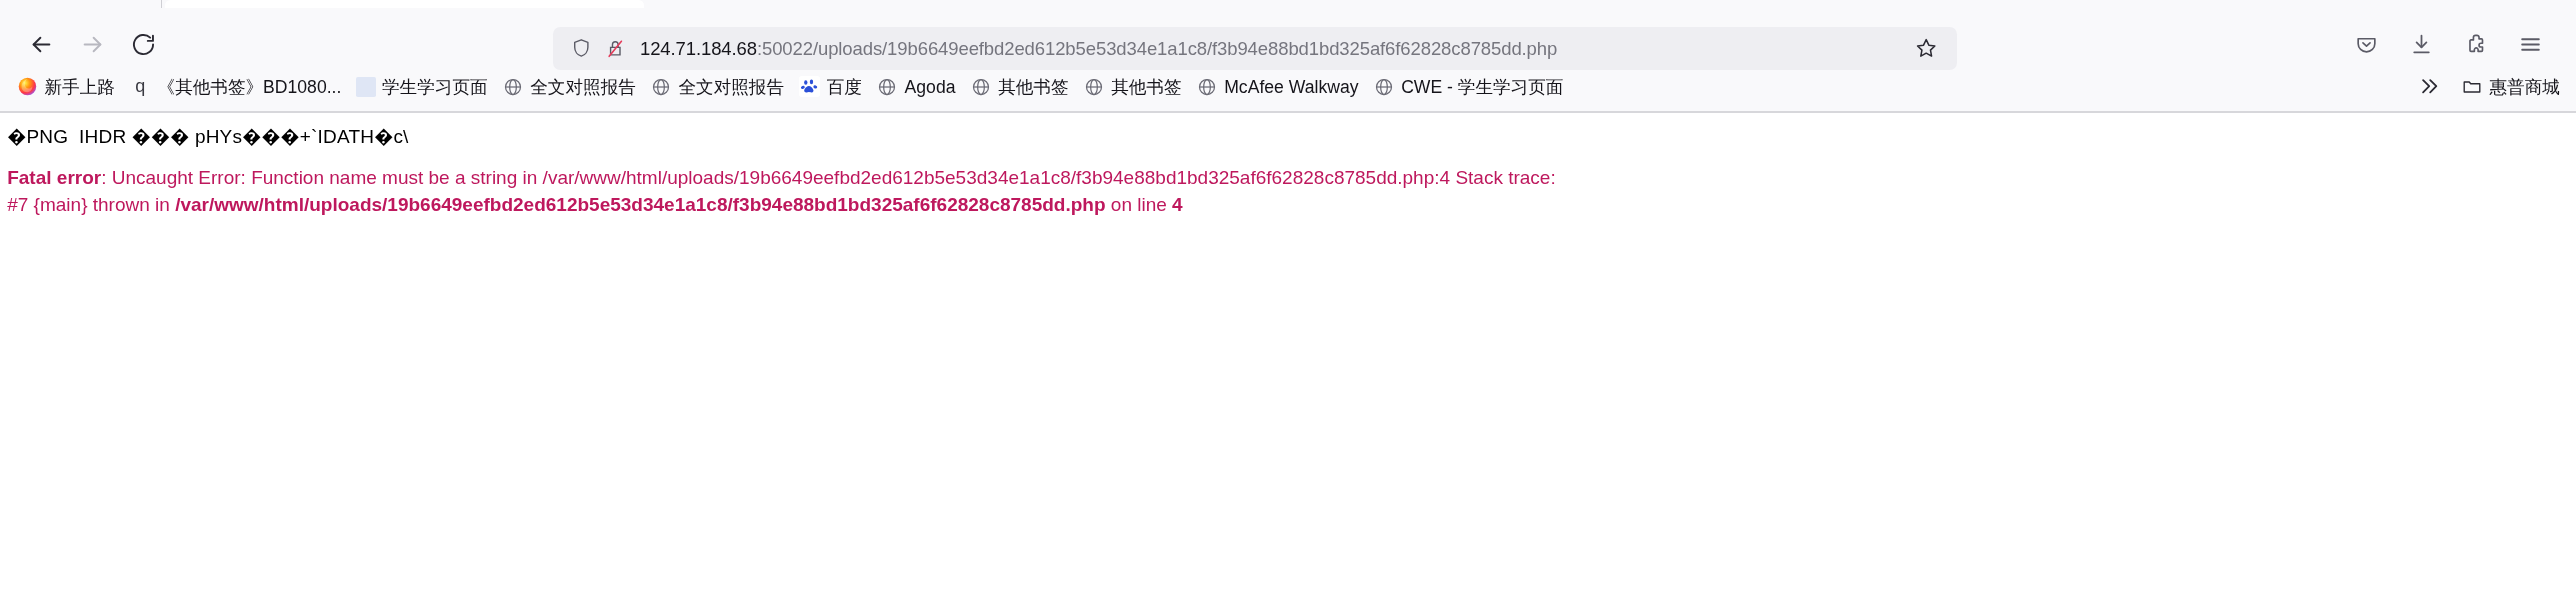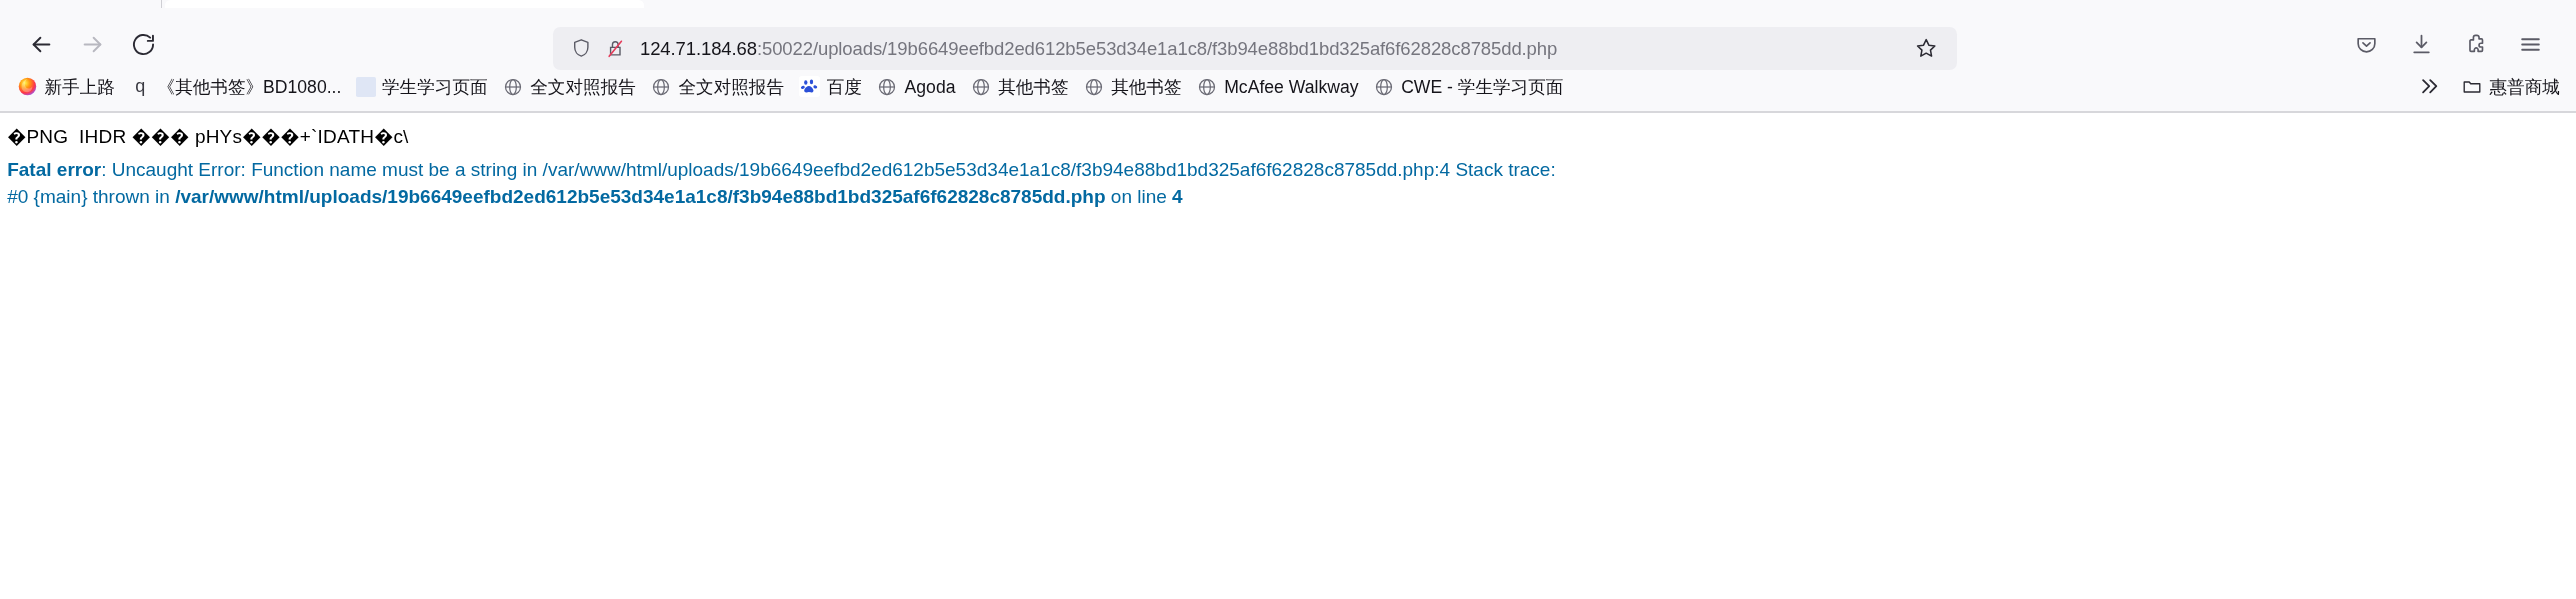--- a/index.html
+++ b/index.html
@@ -168,26 +168,26 @@
     padding: 11px 7.2px 0 7.2px;
     background: #ffffff;
     height: 488px;
   }
   .binary-line {
     font-size: 19px;
     color: #000000;
     line-height: 25px;
     font-family: "Liberation Sans", sans-serif;
     white-space: pre;
-    margin-bottom: 7px;
+    margin-bottom: 15px;
     letter-spacing: 0.2px;
   }
   .php-error {
     font-size: 19px;
-    color: #0369a1;
+    color: #be185d;
     line-height: 27px;
     font-family: "Liberation Sans", sans-serif;
   }
   .php-error b { font-weight: bold; }
 </style>
 </head>
 <body>
 
 <div id="browser-chrome">
 
@@ -412,16 +412,16 @@
       <span class="bm-label">惠普商城</span>
     </div>
   </div>
 </div>
 
 <div id="page-content">
   <div class="binary-line">�PNG  IHDR ��� pHYs���+`IDATH�c\</div>
   <div class="php-error">
     <b>Fatal error</b><span>: </span><span>Uncaught Error: Function name must be a string in /var/www/html/uploads/19b6649eefbd2ed612b5e53d34e1a1c8/f3b94e88bd1bd325af6f62828c8785dd.php:4 Stack trace:</span>
     <br>
-    <span>#0 {main} thrown in </span><b>/var/www/html/uploads/19b6649eefbd2ed612b5e53d34e1a1c8/f3b94e88bd1bd325af6f62828c8785dd.php</b><span> on line </span><b>4</b>
+    <span>#7 {main} thrown in </span><b>/var/www/html/uploads/19b6649eefbd2ed612b5e53d34e1a1c8/f3b94e88bd1bd325af6f62828c8785dd.php</b><span> on line </span><b>4</b>
   </div>
 </div>
 
 
 </body></html>

